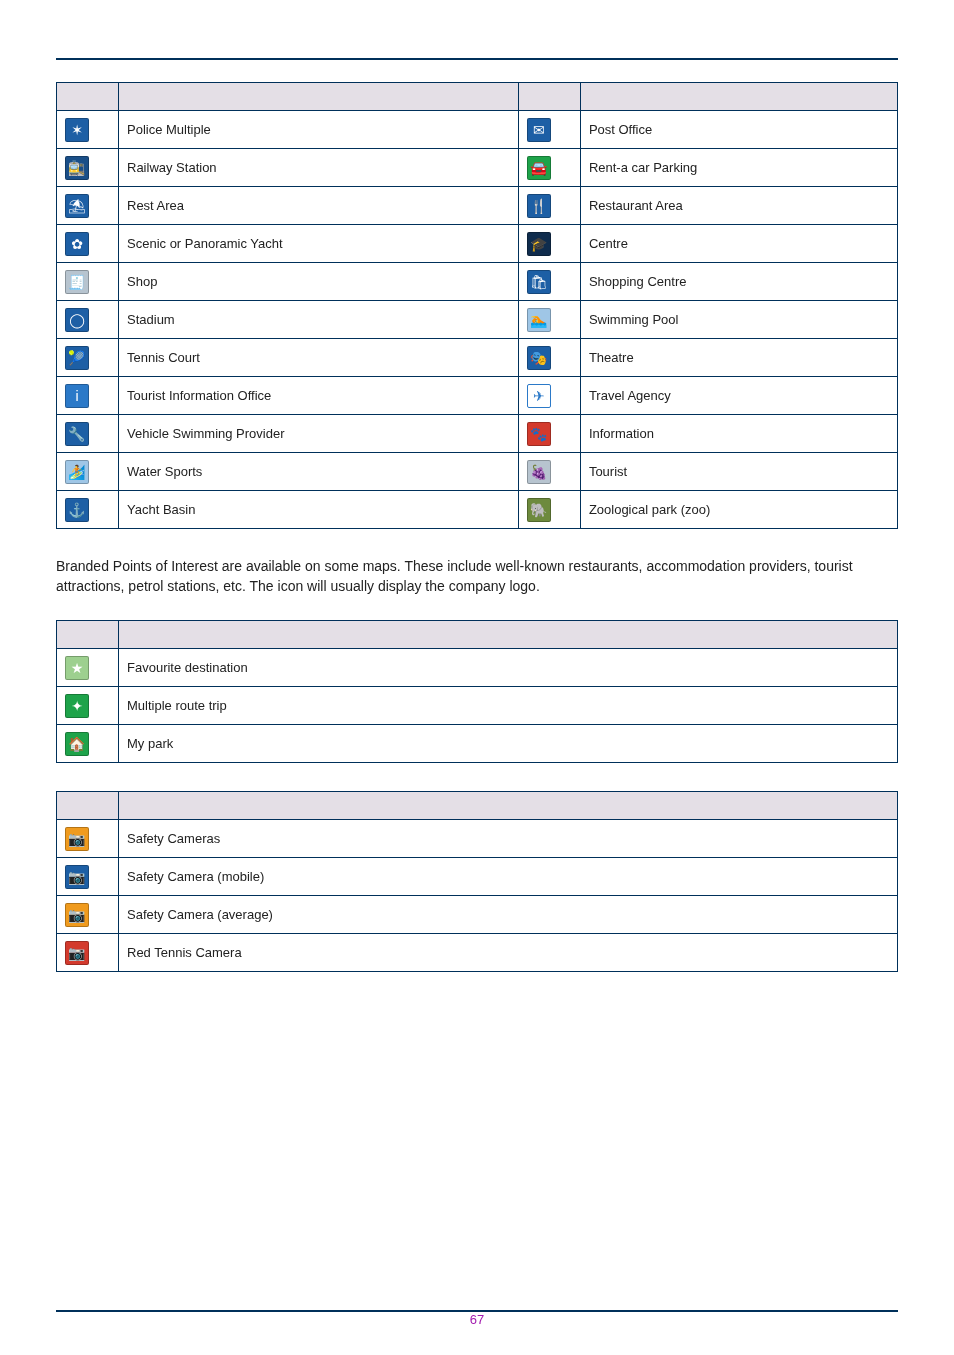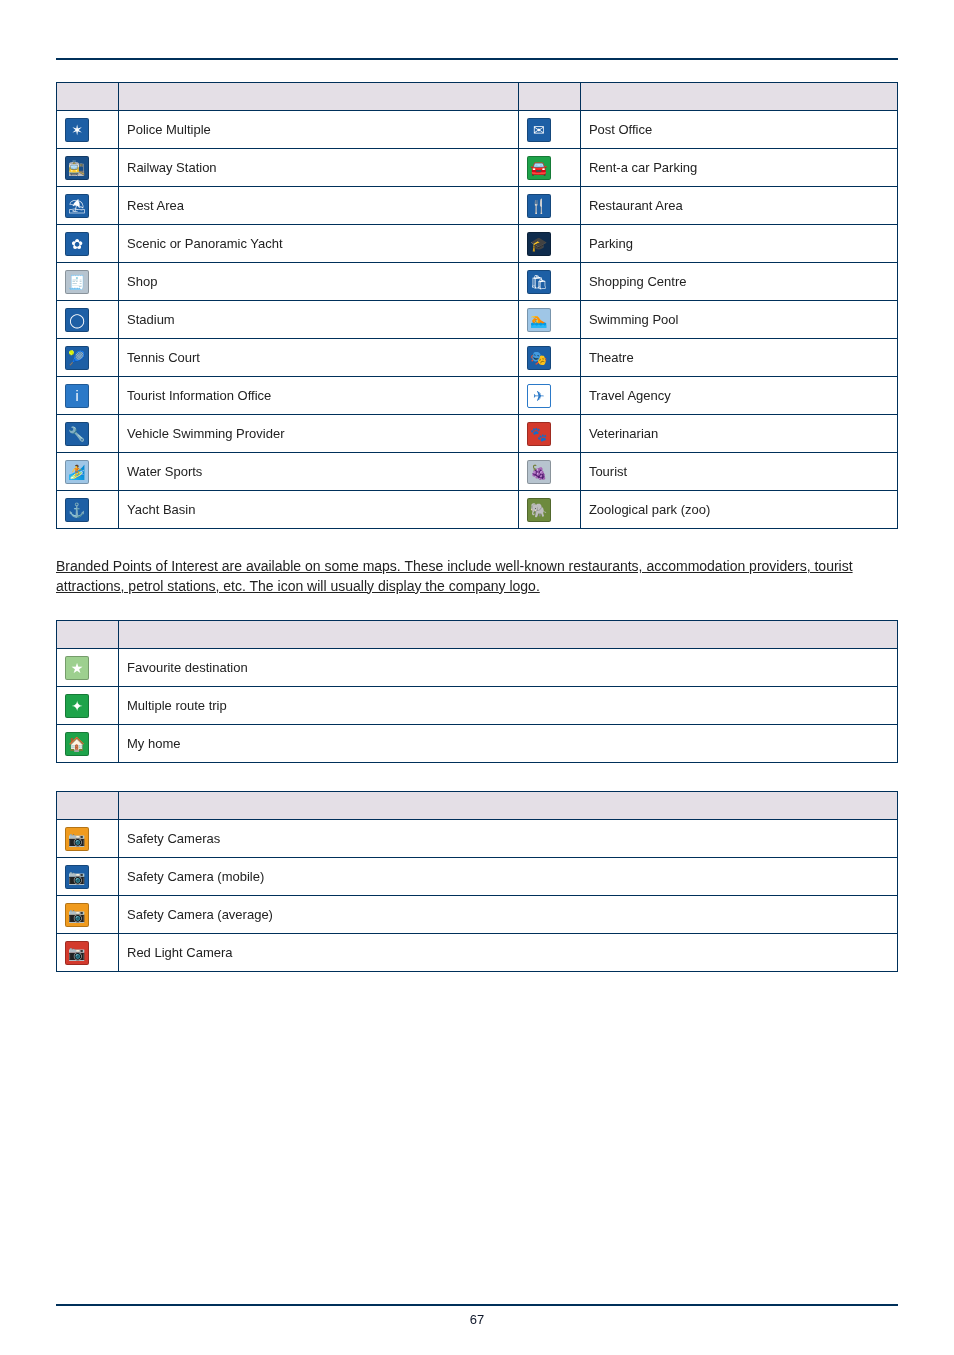--- a/index.html
+++ b/index.html
@@ -63,32 +63,30 @@
     font-size: 14px;
     line-height: 1;
     overflow: hidden;
     color: #fff;
   }
   .paragraph {
     margin: 28px 0 24px 0;
     line-height: 1.4;
     font-size: 14px;
     color: #222;
-    text-decoration: underline;
   }
   .footer {
     position: absolute;
     left: 56px;
     right: 56px;
     bottom: 28px;
     text-align: center;
     border-top: 2px solid #00305a;
-    padding-top: 6px;
     font-size: 13px;
-    color: #0f172a;
+    color: #a21caf;
   }
   
   .bg-navy { background:#1d5fa5; }
   .bg-navy2 { background:#1a4f88; }
   .bg-green { background:#1ea34a; }
   .bg-red   { background:#d33a2d; }
   .bg-gray  { background:#b7c4cf; }
   .bg-dnavy { background:#0f2c4d; }
   .bg-orange{ background:#f09b1e; }
   .bg-ltgreen{background:#9dd08f;}
@@ -135,21 +133,21 @@
         <tr>
           <td class="icon-cell"><span class="icon-box bg-navy">⛱</span></td>
           <td><span>Rest Area</span></td>
           <td class="icon-cell"><span class="icon-box bg-navy">🍴</span></td>
           <td><span>Restaurant Area</span></td>
         </tr>
         <tr>
           <td class="icon-cell"><span class="icon-box bg-navy">✿</span></td>
           <td><span>Scenic or Panoramic Yacht</span></td>
           <td class="icon-cell"><span class="icon-box bg-dnavy">🎓</span></td>
-          <td><span>Parking</span></td>
+          <td><span>Centre</span></td>
         </tr>
         <tr>
           <td class="icon-cell"><span class="icon-box bg-gray">🧾</span></td>
           <td><span>Shop</span></td>
           <td class="icon-cell"><span class="icon-box bg-navy">🛍</span></td>
           <td><span>Shopping Centre</span></td>
         </tr>
         <tr>
           <td class="icon-cell"><span class="icon-box bg-navy">◯</span></td>
           <td><span>Stadium</span></td>
@@ -165,21 +163,21 @@
         <tr>
           <td class="icon-cell"><span class="icon-box bg-blue2">i</span></td>
           <td><span>Tourist Information Office</span></td>
           <td class="icon-cell"><span class="icon-box bg-white">✈</span></td>
           <td><span>Travel Agency</span></td>
         </tr>
         <tr>
           <td class="icon-cell"><span class="icon-box bg-navy">🔧</span></td>
           <td><span>Vehicle Swimming Provider</span></td>
           <td class="icon-cell"><span class="icon-box bg-red">🐾</span></td>
-          <td><span>Veterinarian</span></td>
+          <td><span>Information</span></td>
         </tr>
         <tr>
           <td class="icon-cell"><span class="icon-box bg-ltblue">🏄</span></td>
           <td><span>Water Sports</span></td>
           <td class="icon-cell"><span class="icon-box bg-gray">🍇</span></td>
           <td><span>Tourist</span></td>
         </tr>
         <tr>
           <td class="icon-cell"><span class="icon-box bg-navy">⚓</span></td>
           <td><span>Yacht Basin</span></td>
@@ -206,21 +204,21 @@
         <tr>
           <td class="icon-cell"><span class="icon-box bg-ltgreen">★</span></td>
           <td><span>Favourite destination</span></td>
         </tr>
         <tr>
           <td class="icon-cell"><span class="icon-box bg-green">✦</span></td>
           <td><span>Multiple route trip</span></td>
         </tr>
         <tr>
           <td class="icon-cell"><span class="icon-box bg-green">🏠</span></td>
-          <td><span>My home</span></td>
+          <td><span>My park</span></td>
         </tr>
       </tbody>
   </table>
 
   <table class="legend-table one-col" style="margin-top:18px;">
     <colgroup>
         <col class="icon">
         <col class="label">
       </colgroup>
     <thead>
@@ -237,21 +235,21 @@
         <tr>
           <td class="icon-cell"><span class="icon-box bg-navy">📷</span></td>
           <td><span>Safety Camera (mobile)</span></td>
         </tr>
         <tr>
           <td class="icon-cell"><span class="icon-box bg-orange">📷</span></td>
           <td><span>Safety Camera (average)</span></td>
         </tr>
         <tr>
           <td class="icon-cell"><span class="icon-box bg-red">📷</span></td>
-          <td><span>Red Light Camera</span></td>
+          <td><span>Red Tennis Camera</span></td>
         </tr>
       </tbody>
   </table>
 
   <div class="footer">
     <span>67</span>
   </div>
 </div>
 
 </body></html>

